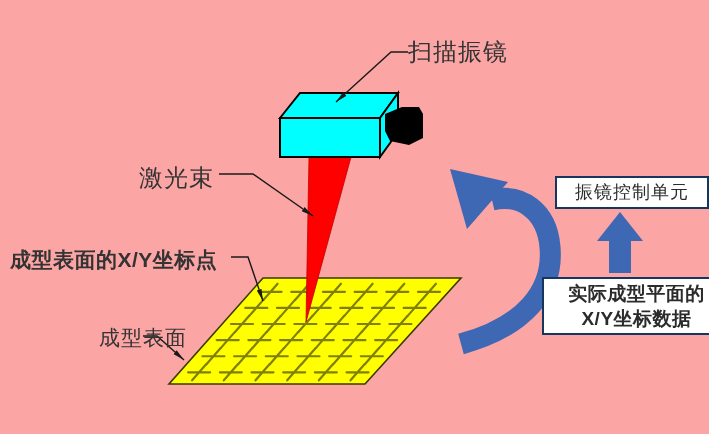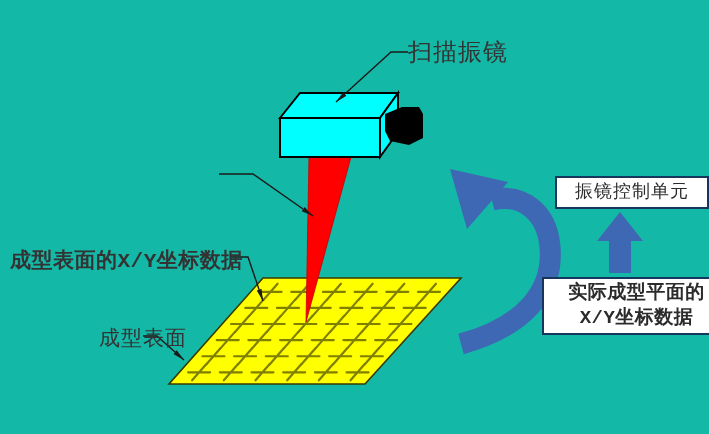--- a/index.html
+++ b/index.html
@@ -1,21 +1,21 @@
 <!DOCTYPE html>
 <html style="--scanner-cyan: #00ffff; --laser-red: #fe0000; --surface-yellow: #ffff00; --marks-olive: #7f7f00; --arrow-blue: #3e68b4; --box-border: #17365d; --outline-black: #000000;"><head>
 <meta charset="utf-8">
 <style>
   html,body{margin:0;padding:0;background:#ffffff;}
   .stage{
     position:relative;
     width:709px;height:434px;
-    background:#14b8a6;
+    background:#fca5a5;
     overflow:hidden;
-    font-family:Liberation Mono, monospace;
+    font-family:Liberation Sans, sans-serif;
   }
   .stage svg{position:absolute;left:0;top:0;}
   .lbl{
     position:absolute;
     color:#333;
     white-space:nowrap;
     letter-spacing:1px;
   }
   .lbl-scanner{left:408px;top:36px;font-size:24px;}
   .lbl-laser{left:139px;top:162px;font-size:24px;}
@@ -110,21 +110,22 @@
     <polyline class="leader" points="231,257 248,257 263,301" marker-end="url(#dart)"></polyline>
     <polyline class="leader" points="143,336 157,336 184,360" marker-end="url(#dart)"></polyline>
 
     <path d="M461,344 C 523,327 554,292 550,247 C 547,211 521,193 492,200" style="fill:none;stroke:var(--arrow-blue);stroke-width:21"></path>
     <polygon points="450,169 508,182 467,229" style="fill:var(--arrow-blue)"></polygon>
 
     <polygon points="620,212 643,241 631,241 631,273 609,273 609,241 597,241" style="fill:var(--arrow-blue)"></polygon>
   </svg>
 
   <div class="lbl lbl-scanner">扫描振镜</div>
-  <div class="lbl lbl-points">成型表面的X/Y坐标数据</div>
+  <div class="lbl lbl-laser">激光束</div>
+  <div class="lbl lbl-points">成型表面的X/Y坐标点</div>
   <div class="lbl lbl-surface">成型表面</div>
 
   <div class="info-box box-control">
     <span>振镜控制单元</span>
   </div>
   <div class="info-box box-data">
     <div>实际成型平面的</div>
     <div>X/Y坐标数据</div>
   </div>
 

